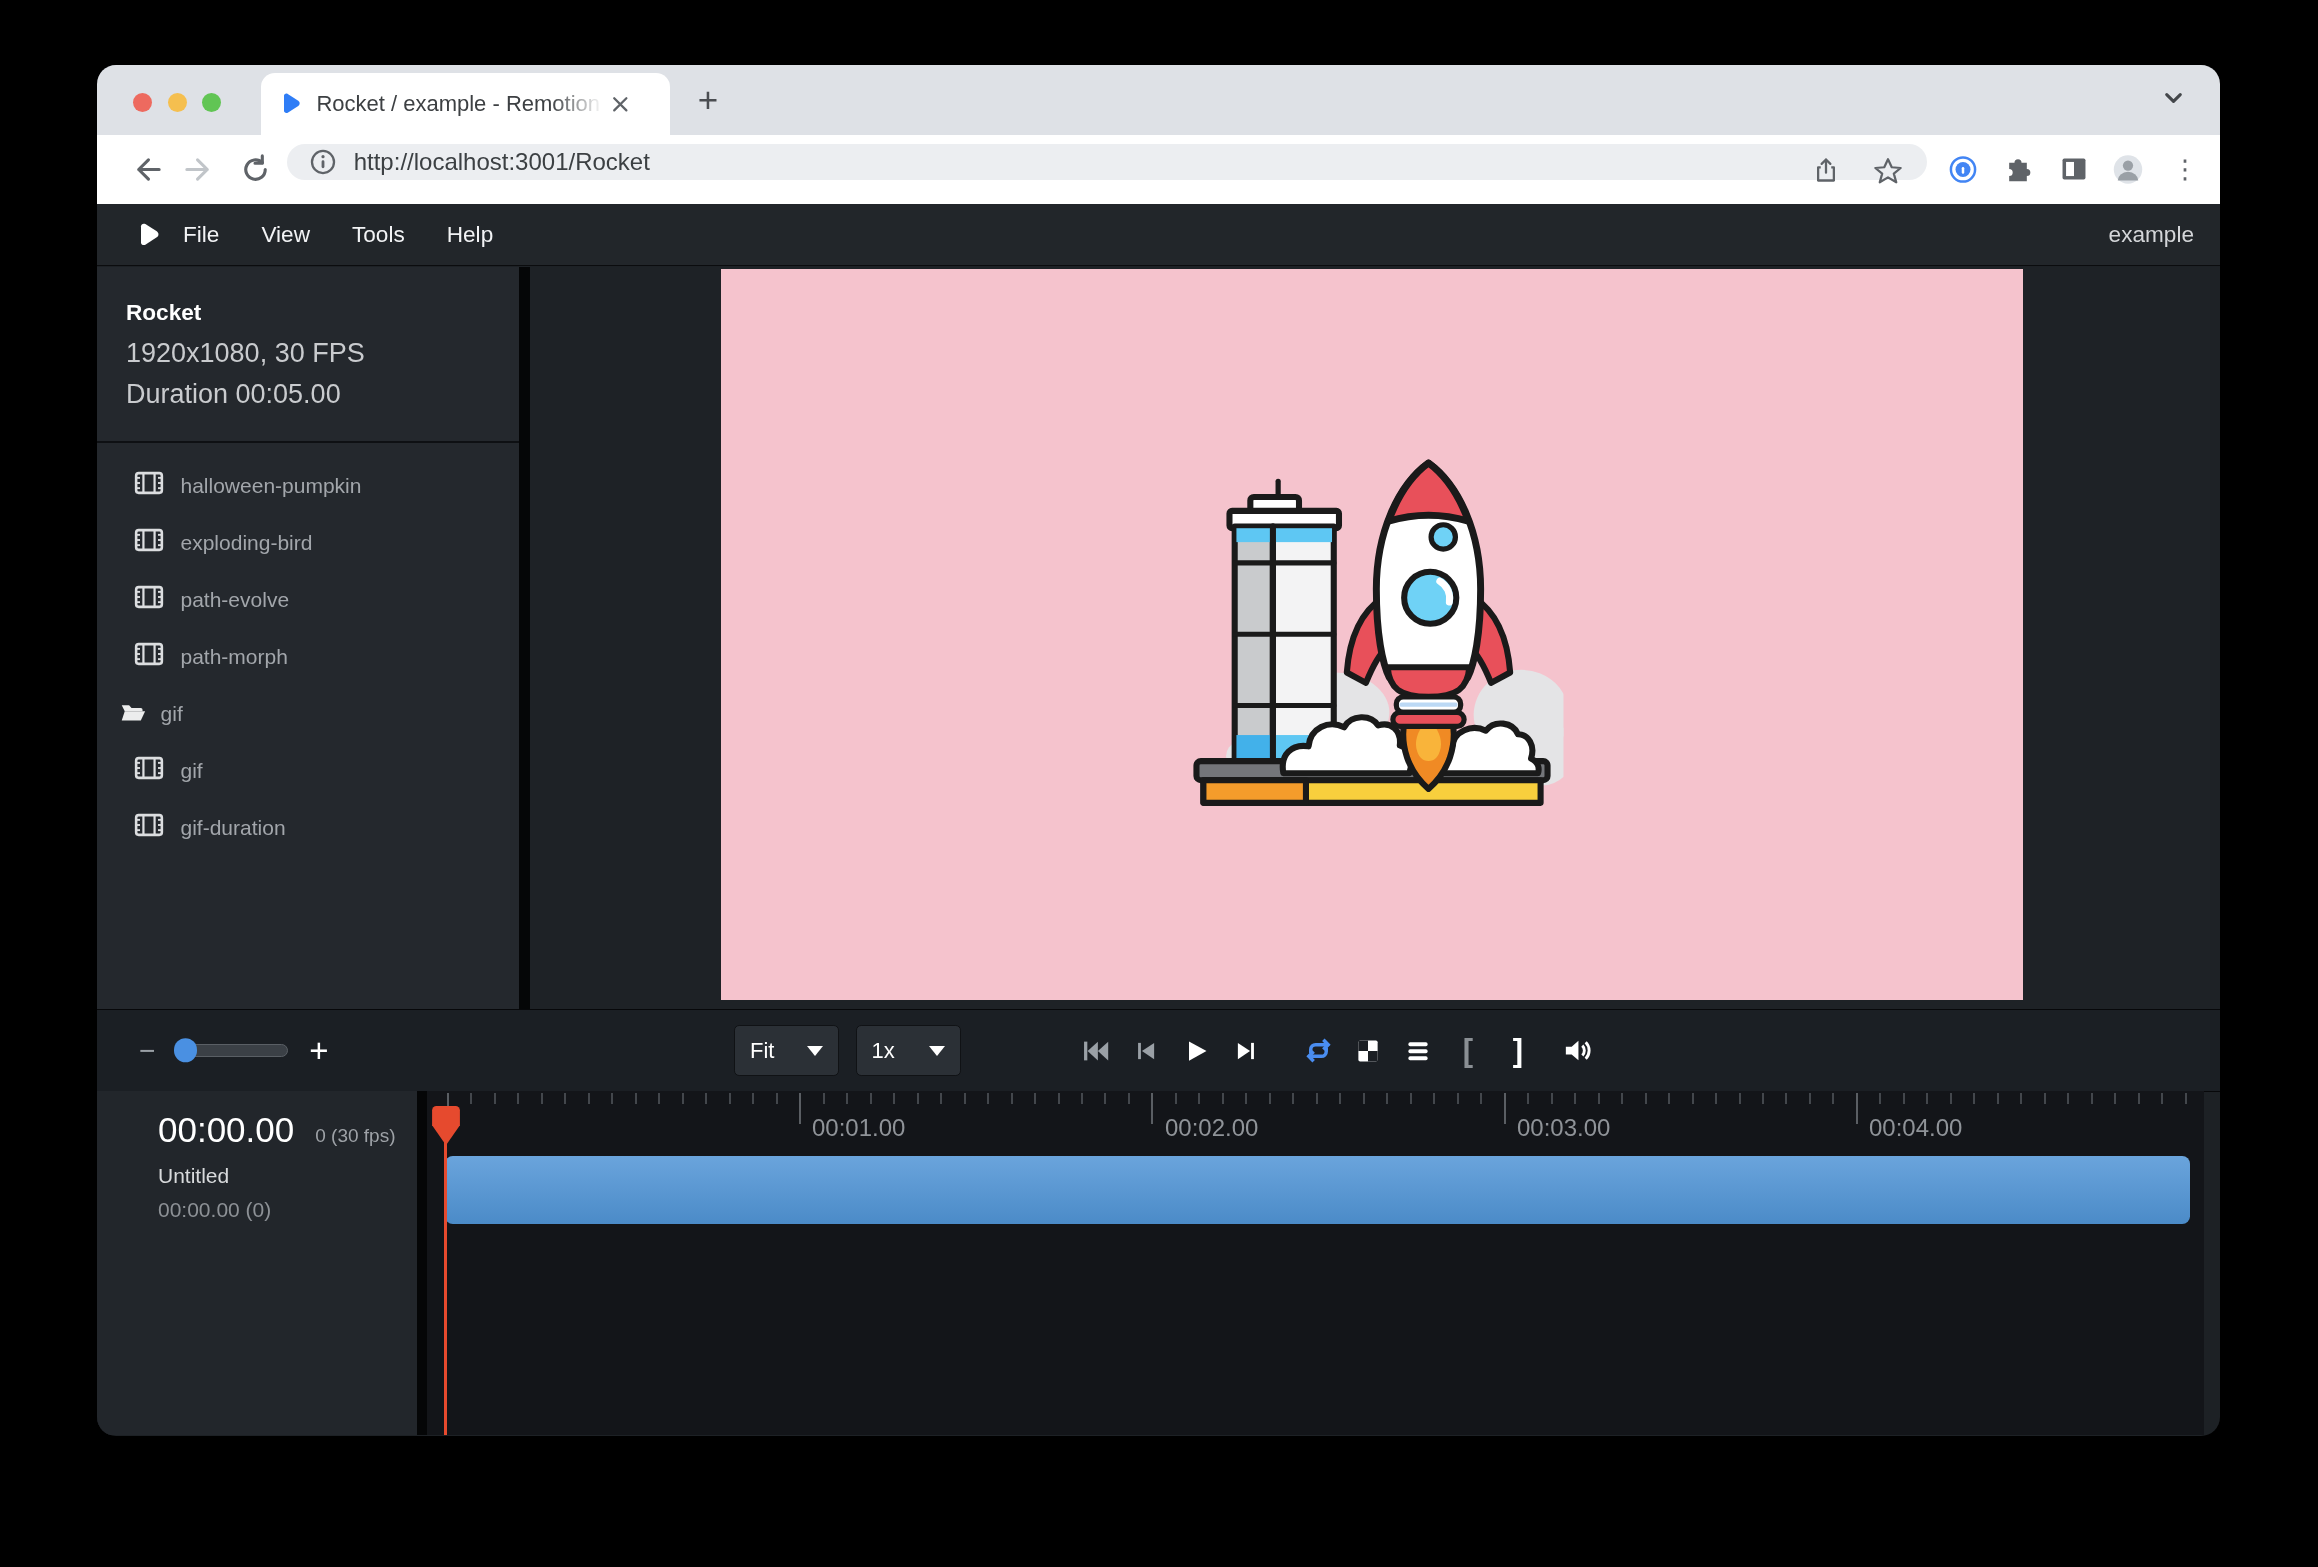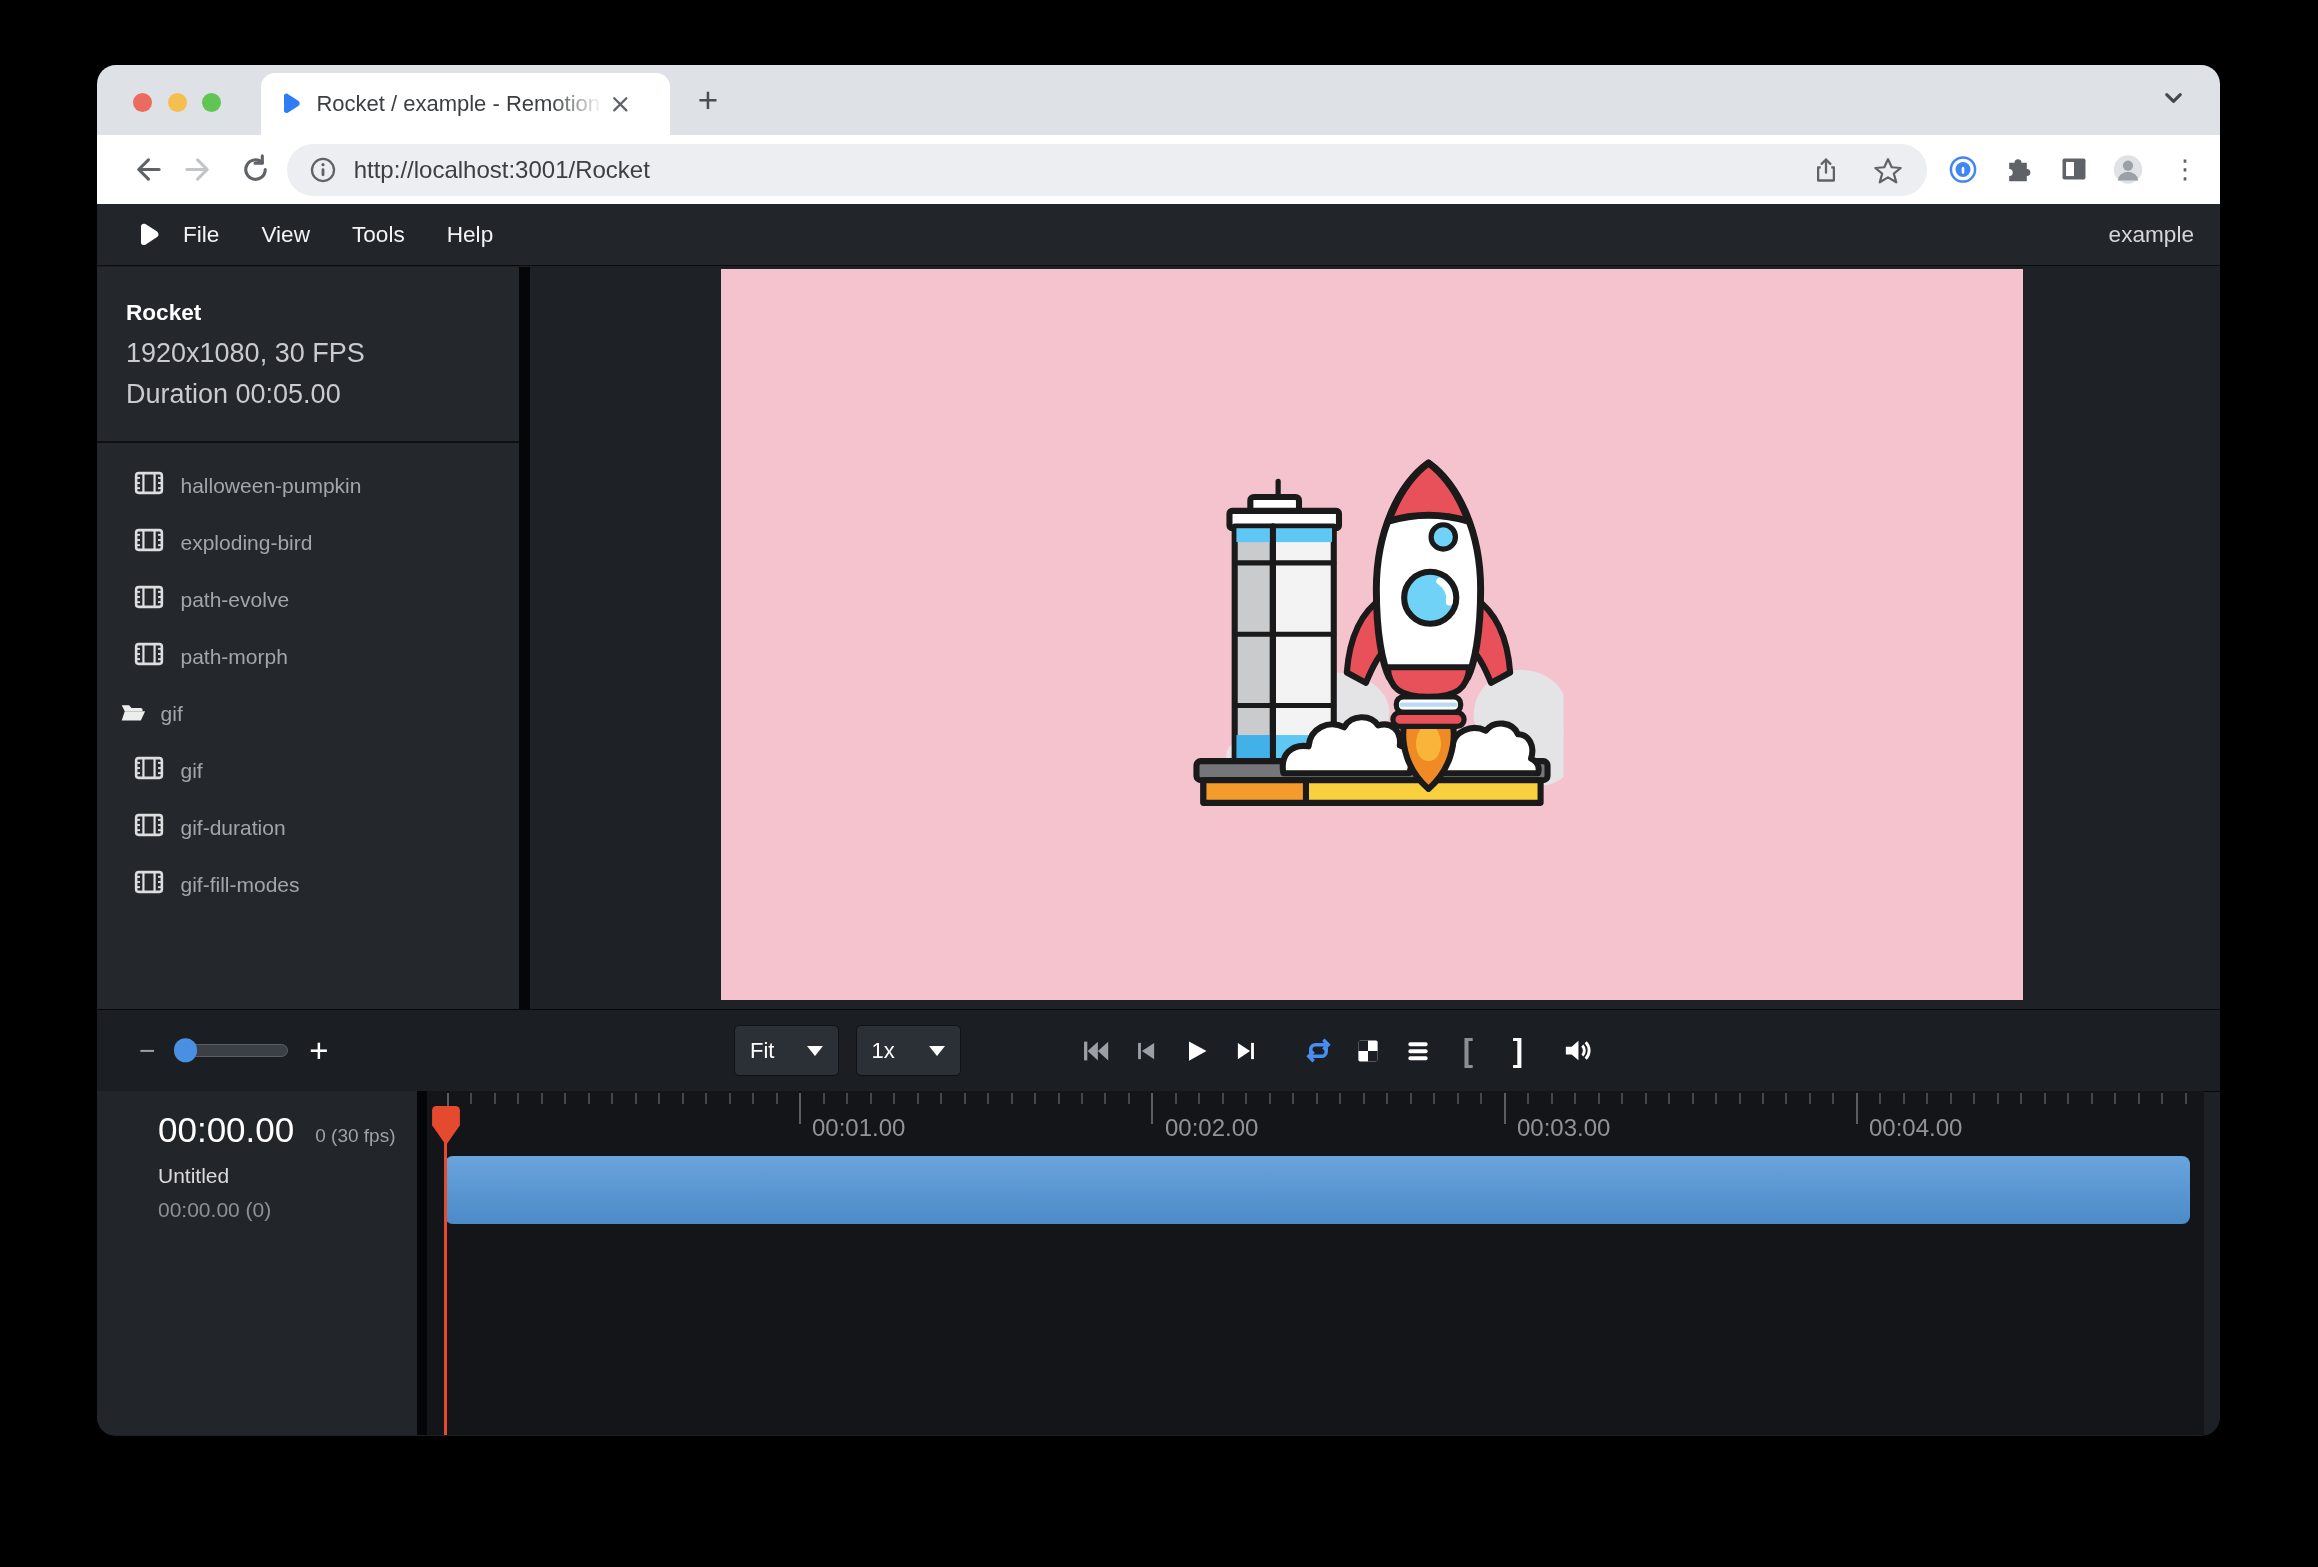--- a/index.html
+++ b/index.html
@@ -20,21 +20,21 @@
        -webkit-mask-image:linear-gradient(90deg,#000 82%,transparent);
        mask-image:linear-gradient(90deg,#000 82%,transparent);}
   .tab-close{margin-left:5.2px;flex:none;display:flex;}
   .newtab{position:absolute;left:590px;top:14px;width:42px;height:42px;display:flex;align-items:center;
        justify-content:center;font-size:35px;color:#4a4d51;font-weight:300;}
   .tabsearch{position:absolute;right:31px;top:17.4px;display:flex;}
 
   .urlrow{position:absolute;top:70px;left:0;right:0;height:69px;background:#fff;}
   .navbtn{position:absolute;top:15.7px;width:38px;height:38px;display:flex;align-items:center;justify-content:center;}
   .nav-back{left:30px;}.nav-fwd{left:83px;}.nav-reload{left:139px;}
-  .urlpill{position:absolute;left:190px;top:8.7px;width:1640px;height:52px;border-radius:26px;
+  .urlpill{position:absolute;left:190px;top:8.7px;width:1640px;height:36px;border-radius:26px;
        background:#eceef1;display:flex;align-items:center;padding:0 21px;box-sizing:border-box;}
   .url-text{font-size:24px;color:#3c4043;margin-left:15.7px;white-space:nowrap;}
   .pill-action{position:absolute;top:12px;width:28px;height:28px;}
   .chromebtn{position:absolute;top:19px;width:30px;height:30px;display:flex;align-items:center;justify-content:center;}
   .kebab{font-size:26px;color:#5f6368;letter-spacing:0;}
 
   
   .menubar{position:absolute;top:139px;left:0;right:0;height:61px;background:#22262a;
        border-bottom:1.7px solid #0b0c0e;box-sizing:content-box;display:flex;align-items:center;}
   .menu-logo{margin-left:37px;display:flex;}
@@ -302,34 +302,20 @@
                   <line x1="10.5" y1="2.5" x2="10.5" y2="25.5" stroke="#dcdee0" stroke-width="2.6"></line>
                   <line x1="23.5" y1="2.5" x2="23.5" y2="25.5" stroke="#dcdee0" stroke-width="2.6"></line>
                   <line x1="27.5" y1="8" x2="32" y2="8" stroke="#dcdee0" stroke-width="2.2"></line>
                   <line x1="27.5" y1="14" x2="32" y2="14" stroke="#dcdee0" stroke-width="2.2"></line>
                   <line x1="27.5" y1="20" x2="32" y2="20" stroke="#dcdee0" stroke-width="2.2"></line>
                   <line x1="2" y1="8" x2="6.5" y2="8" stroke="#dcdee0" stroke-width="2.2"></line>
                   <line x1="2" y1="14" x2="6.5" y2="14" stroke="#dcdee0" stroke-width="2.2"></line>
                   <line x1="2" y1="20" x2="6.5" y2="20" stroke="#dcdee0" stroke-width="2.2"></line>
                 </svg></span>
             <span>gif-duration</span>
-          </div>
-          <div class="comp-row">
-            <span class="rowicon"><svg width="30" height="24" viewBox="0 0 34 28">
-                  <rect x="2" y="2.5" width="30" height="23" rx="3" fill="none" stroke="#dcdee0" stroke-width="3"></rect>
-                  <line x1="10.5" y1="2.5" x2="10.5" y2="25.5" stroke="#dcdee0" stroke-width="2.6"></line>
-                  <line x1="23.5" y1="2.5" x2="23.5" y2="25.5" stroke="#dcdee0" stroke-width="2.6"></line>
-                  <line x1="27.5" y1="8" x2="32" y2="8" stroke="#dcdee0" stroke-width="2.2"></line>
-                  <line x1="27.5" y1="14" x2="32" y2="14" stroke="#dcdee0" stroke-width="2.2"></line>
-                  <line x1="27.5" y1="20" x2="32" y2="20" stroke="#dcdee0" stroke-width="2.2"></line>
-                  <line x1="2" y1="8" x2="6.5" y2="8" stroke="#dcdee0" stroke-width="2.2"></line>
-                  <line x1="2" y1="14" x2="6.5" y2="14" stroke="#dcdee0" stroke-width="2.2"></line>
-                  <line x1="2" y1="20" x2="6.5" y2="20" stroke="#dcdee0" stroke-width="2.2"></line>
-                </svg></span>
-            <span>gif-fill-modes</span>
           </div>
 
         </div>
       </div>
       <div class="vdivider"></div>
       <div class="preview">
         <div class="canvas">
           <div class="rocket-wrap">
             <svg width="383" height="365" viewBox="0 0 440 420">
               <g stroke-linejoin="round" stroke-linecap="round">

